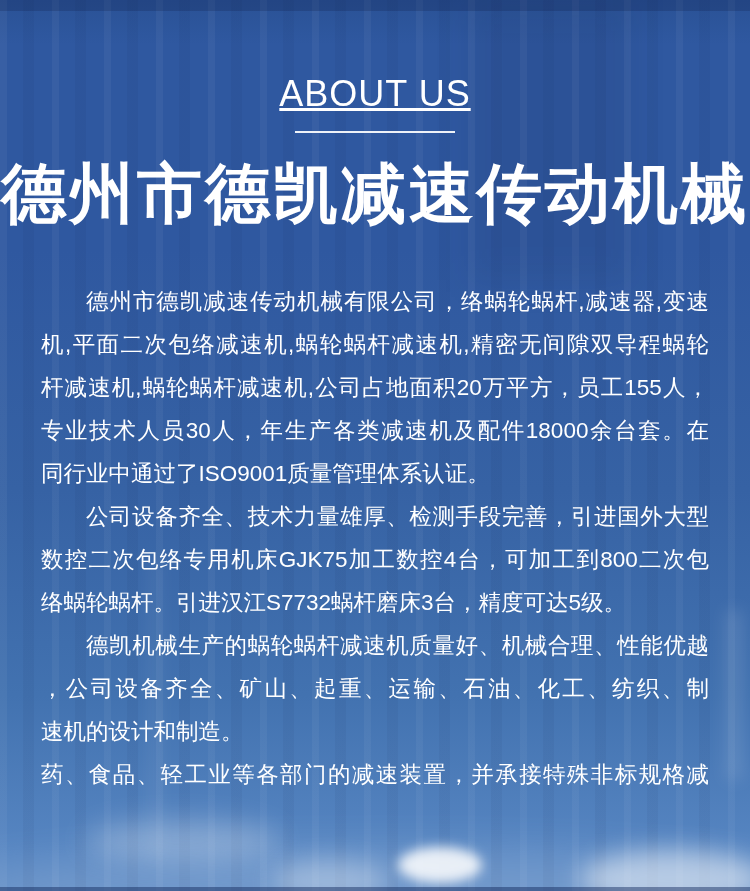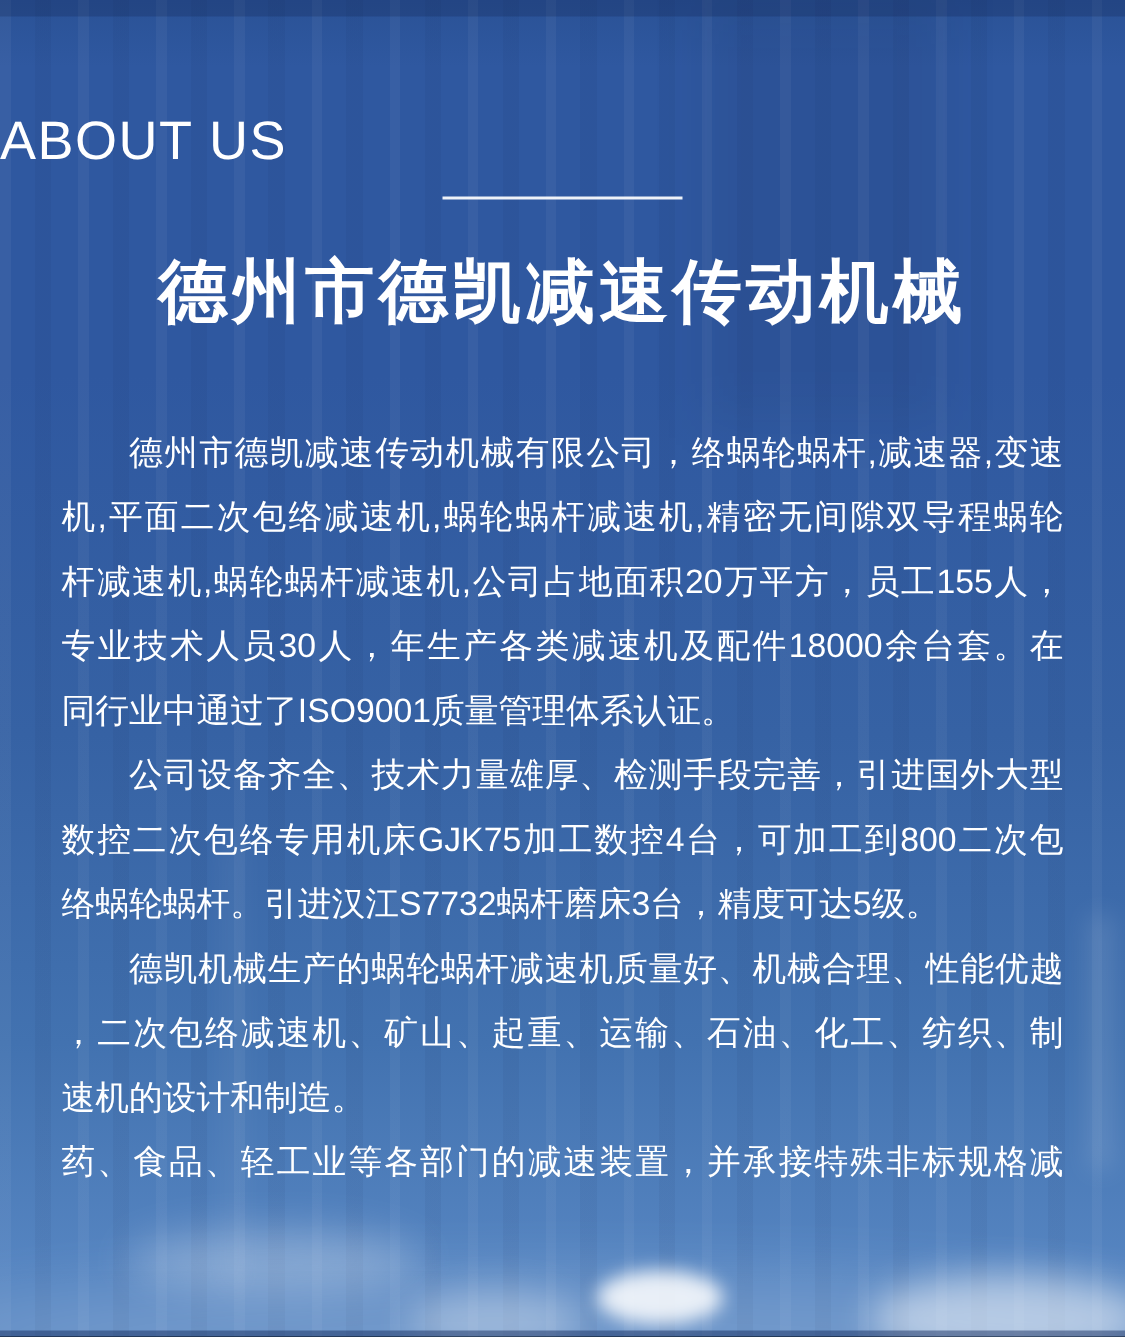--- a/index.html
+++ b/index.html
@@ -43,36 +43,38 @@
   .top-strip{
     position:absolute;left:0;top:0;width:750px;height:11px;
     background:rgba(8,20,60,.20);
   }
   .bottom-strip{
     position:absolute;left:0;bottom:0;width:750px;height:4px;
     background:rgba(16,38,88,.45);
   }
   .section-title{
     position:absolute;left:0;top:72px;width:750px;
+    text-align:center;
     color:var(--text);
     font-size:36px;line-height:44px;
     letter-spacing:1px;
     font-weight:400;
+    text-decoration:underline;
   }
   .divider{
     position:absolute;left:295px;top:131px;
     width:160px;height:2px;
     background:rgba(255,255,255,.92);
   }
   .company-title{
     position:absolute;left:0;top:164px;width:750px;
     margin:0;
     text-align:center;
     color:var(--text);
-    font-size:46px;line-height:60px;
+    font-size:65px;line-height:60px;
     font-weight:bold;
     letter-spacing:3px;
   }
   .about-text{
     position:absolute;left:41px;top:280px;width:668px;
     color:var(--text);
     font-size:22.5px;line-height:43px;
     font-weight:400;
   }
   .tline{
@@ -119,21 +121,21 @@
   <div class="about-text">
       <div class="tline first">德州市德凯减速传动机械有限公司，络蜗轮蜗杆,减速器,变速</div>
       <div class="tline">机,平面二次包络减速机,蜗轮蜗杆减速机,精密无间隙双导程蜗轮</div>
       <div class="tline">杆减速机,蜗轮蜗杆减速机,公司占地面积20万平方，员工155人，</div>
       <div class="tline">专业技术人员30人，年生产各类减速机及配件18000余台套。在</div>
       <div class="tline pend">同行业中通过了ISO9001质量管理体系认证。</div>
       <div class="tline first">公司设备齐全、技术力量雄厚、检测手段完善，引进国外大型</div>
       <div class="tline">数控二次包络专用机床GJK75加工数控4台，可加工到800二次包</div>
       <div class="tline pend">络蜗轮蜗杆。引进汉江S7732蜗杆磨床3台，精度可达5级。</div>
       <div class="tline first">德凯机械生产的蜗轮蜗杆减速机质量好、机械合理、性能优越</div>
-      <div class="tline">，二次包络减速机、矿山、起重、运输、石油、化工、纺织、制</div>
+      <div class="tline">，公司设备齐全、矿山、起重、运输、石油、化工、纺织、制</div>
       <div class="tline pend">速机的设计和制造。</div>
       <div class="tline">药、食品、轻工业等各部门的减速装置，并承接特殊非标规格减</div>
     </div>
 
   <div class="streak s1"></div>
   <div class="streak s2"></div>
   <div class="cloud c5"></div>
   <div class="cloud c3"></div>
   <div class="cloud c4"></div>
   <div class="cloud c2"></div>

